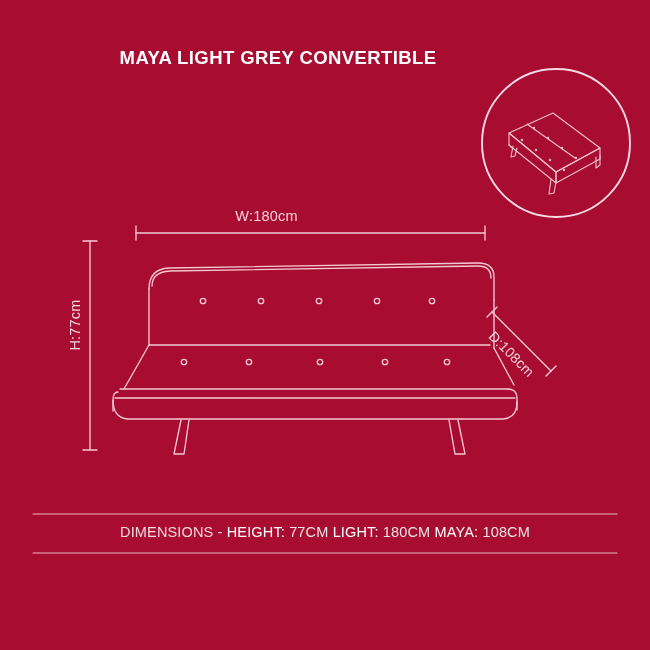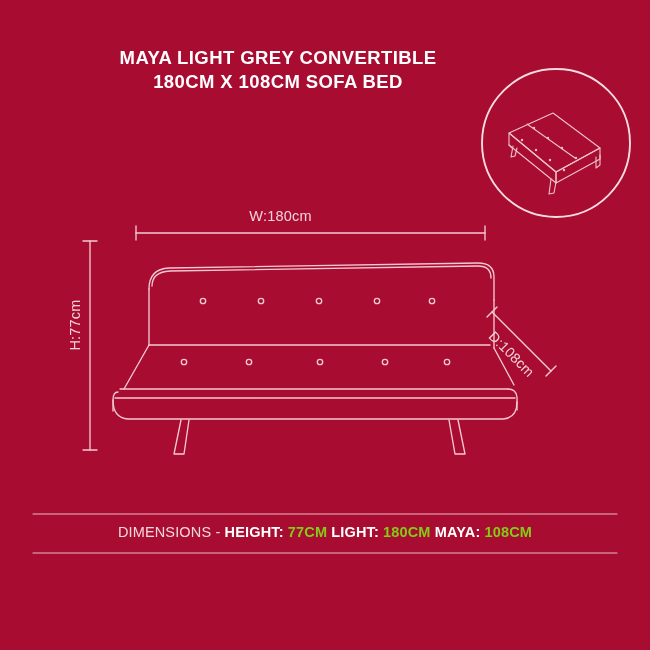--- a/index.html
+++ b/index.html
@@ -50,35 +50,35 @@
     text-align: center;
   }
   .footer-text {
     color: #F4D7DE;
     font-size: 14.5px;
     letter-spacing: 0.15px;
     white-space: nowrap;
   }
   .footer-text b {
     color: #FFFFFF;
-    font-weight: bold;
+    font-weight: normal;
   }
   .footer-text .val {
-    color: #84cc16;
-    font-weight: bold;
+    color: #e5e5e5;
+    font-weight: normal;
   }
   .dim-label {
     position: absolute;
     color: #F3D3DA;
     font-size: 14.5px;
     white-space: nowrap;
     letter-spacing: 0.2px;
   }
   #label-width {
-    left: 16px;
+    left: 2px;
     top: 208px;
     width: 529px;
     text-align: center;
   }
   #label-height {
     left: 42px;
     top: 317px;
     transform: rotate(-90deg);
     transform-origin: center center;
     width: 66px;
@@ -92,21 +92,20 @@
     font-size: 14px;
   }
 </style>
 </head>
 <body style="background: rgb(168, 12, 48);">
 
 <div id="stage">
 
   <div class="title-block">
     <span class="title-line">MAYA LIGHT GREY CONVERTIBLE</span>
-    <span class="title-line">180CM X 108CM SOFA BED</span>
   </div>
 
   <svg class="layer" viewBox="0 0 650 650">
     <g fill="none" stroke="#F2C9D2" stroke-width="1.35" stroke-linecap="round" stroke-linejoin="round">
 
       <g>
         <circle cx="556" cy="143" r="74" stroke="#F6DCE2" stroke-width="1.9"></circle>
       </g>
 
       <g stroke-width="1.1" opacity="0.96">

